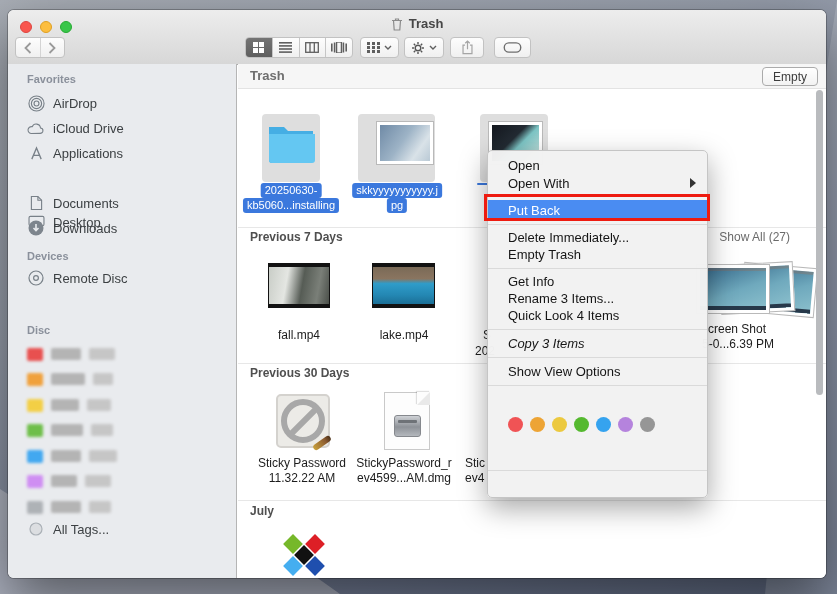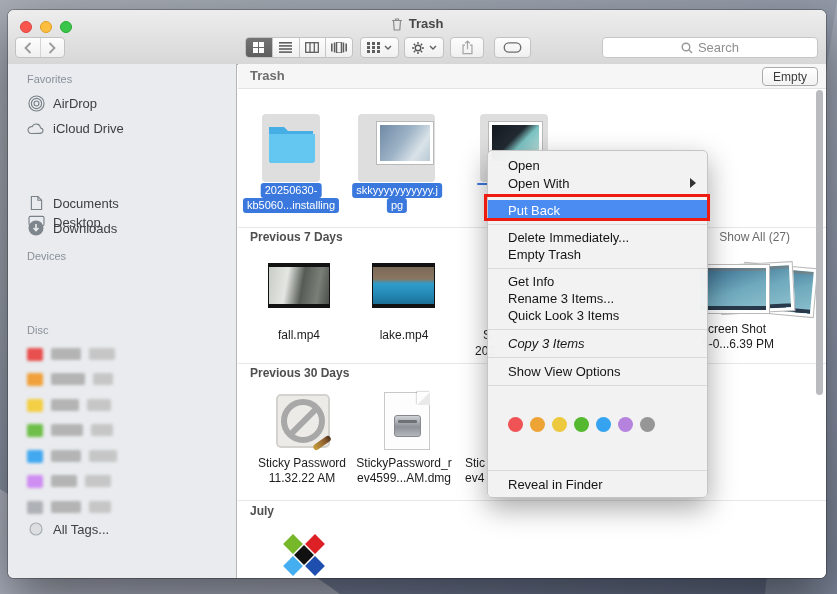--- a/index.html
+++ b/index.html
@@ -37,21 +37,21 @@
   .seg .s{flex:1;height:100%;display:flex;align-items:center;justify-content:center;}
   .seg .s+.s{border-left:1px solid #c6c6c6;}
   .seg .s.active{background:linear-gradient(#747474,#5f5f5f);}
   .dd{gap:4px;}
   .searchfield{left:594px;width:216px;background:#fff;border:1px solid #c6c6c6;
     display:flex;align-items:center;justify-content:center;gap:5px;color:#8f8f8f;font-size:13px;}
 
   
   .sidebar{position:absolute;left:0;top:54px;width:229px;bottom:0;background:#e9ebee;
     border-right:1px solid #b5b5b5;box-sizing:border-box;}
-  .sb-h{position:absolute;left:19px;font-size:11px;font-weight:normal;color:#8a909b;}
+  .sb-h{position:absolute;left:19px;font-size:11px;font-weight:bold;color:#8a909b;}
   .sb-row{position:absolute;left:0;width:100%;height:24px;display:flex;align-items:center;
     gap:8px;padding-left:19px;box-sizing:border-box;font-size:13px;color:#3c4043;}
   .sb-ic{width:18px;height:18px;display:flex;align-items:center;justify-content:center;flex:none;}
   .tagrow{filter:blur(1.6px);}
   .tagdot-sb{width:16px;height:13px;border-radius:2px;flex:none;}
   .tagblk{height:12px;border-radius:2px;background:#b4b4b4;}
   .eject{position:absolute;right:12px;top:6px;}
 
   
   .content{position:absolute;left:230px;top:54px;right:0;bottom:0;background:#fff;overflow:hidden;}
@@ -243,29 +243,20 @@
     </div>
 
     <div class="tb" style="left:486px;width:37px;">
       <span style="display:flex;">
         <svg width="19" height="11" viewBox="0 0 20 12">
             <rect x="1" y="1" width="18" height="10" rx="5" fill="none" stroke="#6e6e6e" stroke-width="1.5"></rect>
           </svg>
       </span>
     </div>
 
-    <div class="tb searchfield">
-      <span style="display:flex;">
-        <svg width="12" height="12" viewBox="0 0 12 12" fill="none" stroke="#979797" stroke-width="1.4">
-            <circle cx="5" cy="5" r="3.8"></circle>
-            <path d="M8 8l3 3"></path>
-          </svg>
-      </span>
-      <span>Search</span>
-    </div>
   </div>
 
   <div class="sidebar">
     <div class="sb-h" style="top:9px;">Favorites</div>
 
     <div class="sb-row" style="top:27px;">
       <span class="sb-ic">
           <svg width="17" height="17" viewBox="0 0 18 18" fill="none" stroke="#788088" stroke-width="1.2">
             <circle cx="9" cy="9" r="2.6"></circle>
             <circle cx="9" cy="9" r="5.4"></circle>
@@ -275,20 +266,28 @@
       <span>AirDrop</span>
     </div>
     <div class="sb-row" style="top:52px;">
       <span class="sb-ic">
           <svg width="19" height="13" viewBox="0 0 20 14" fill="none" stroke="#788088" stroke-width="1.2">
             <path d="M5 12.5a3.8 3.8 0 1 1 .8-7.5 4.8 4.8 0 0 1 9.2 1.4 3 3 0 0 1-.6 6z"></path>
           </svg>
         </span>
       <span>iCloud Drive</span>
     </div>
+    <div class="sb-row" style="top:77px;">
+      <span class="sb-ic">
+          <svg width="15" height="15" viewBox="0 0 16 16" fill="none" stroke="#788088" stroke-width="1.4">
+            <path d="M3 14L8 2l5 12M4.8 10h6.4"></path>
+          </svg>
+        </span>
+      <span>Applications</span>
+    </div>
     <div class="sb-row" style="top:102px;margin-top:44px;">
       <span class="sb-ic">
           <svg width="17" height="14" viewBox="0 0 18 15" fill="none" stroke="#788088" stroke-width="1.2">
             <rect x="1" y="1.5" width="16" height="10" rx="1.5"></rect>
             <path d="M4 9h10" stroke-width="2.6"></path>
           </svg>
         </span>
       <span>Desktop</span>
     </div>
     <div class="sb-row" style="top:127px;">
@@ -305,20 +304,29 @@
           <svg width="16" height="16" viewBox="0 0 16 16">
             <circle cx="8" cy="8" r="7.5" fill="#7d858d"></circle>
             <path d="M8 4v6M5.5 8L8 10.5 10.5 8" stroke="#e9ebee" stroke-width="1.6" fill="none"></path>
           </svg>
         </span>
       <span>Downloads</span>
     </div>
 
     <div class="sb-h" style="top:186px;">Devices</div>
 
+    <div class="sb-row" style="top:202px;">
+      <span class="sb-ic">
+          <svg width="16" height="16" viewBox="0 0 16 16" fill="none" stroke="#788088" stroke-width="1.2">
+            <circle cx="8" cy="8" r="7"></circle>
+            <circle cx="8" cy="8" r="2.4"></circle>
+          </svg>
+        </span>
+      <span>Remote Disc</span>
+    </div>
 
     <div class="sb-h" style="top:260px;">Disc</div>
 
     <div class="sb-row tagrow" style="top:278px;">
       <span class="tagdot-sb" style="background-color: rgb(232, 80, 79);"></span>
       <span class="tagblk" style="width:30px;"></span>
       <span class="tagblk" style="width:26px;background:#c6c6c6;"></span>
     </div>
     <div class="sb-row tagrow" style="top:303px;">
       <span class="tagdot-sb" style="background-color: rgb(240, 161, 60);"></span>
@@ -464,34 +472,33 @@
     <div class="msep" style="top:45px;"></div>
     <div class="mi hl" style="top: 49px; height: 20px; background-color: rgb(74, 140, 242);">
       <span>Put Back</span>
     </div>
     <div class="msep" style="top:73px;"></div>
     <div class="mi" style="top:78px;height:17px;">Delete Immediately...</div>
     <div class="mi" style="top:95px;height:17px;">Empty Trash</div>
     <div class="msep" style="top:117px;"></div>
     <div class="mi" style="top:122px;height:17px;">Get Info</div>
     <div class="mi" style="top:139px;height:17px;">Rename 3 Items...</div>
-    <div class="mi" style="top:156px;height:17px;">Quick Look 3 Items</div>
+    <div class="mi" style="top:156px;height:17px;">Quick Look 4 Items</div>
     <div class="msep" style="top:178px;"></div>
     <div class="mi" style="top:184px;height:17px;font-style:italic;">Copy 3 Items</div>
     <div class="msep" style="top:206px;"></div>
     <div class="mi" style="top:212px;height:17px;">Show View Options</div>
     <div class="msep" style="top:234px;"></div>
     <div class="mdots" style="top:263px;height:20px;">
       <i style="background-color: rgb(240, 83, 85);"></i>
       <i style="background-color: rgb(237, 164, 53);"></i>
       <i style="background-color: rgb(236, 201, 63);"></i>
       <i style="background-color: rgb(85, 185, 47);"></i>
       <i style="background-color: rgb(53, 163, 239);"></i>
       <i style="background-color: rgb(181, 131, 221);"></i>
       <i style="background-color: rgb(150, 150, 150);"></i>
     </div>
     <div class="msep" style="top:319px;"></div>
-    <div class="mi" style="top:325px;height:17px;">Reveal in Finder</div>
   </div>
 
   <div class="annot" style="border-color: rgb(238, 27, 16);"></div>
 
 </div>
 
 </body></html>

